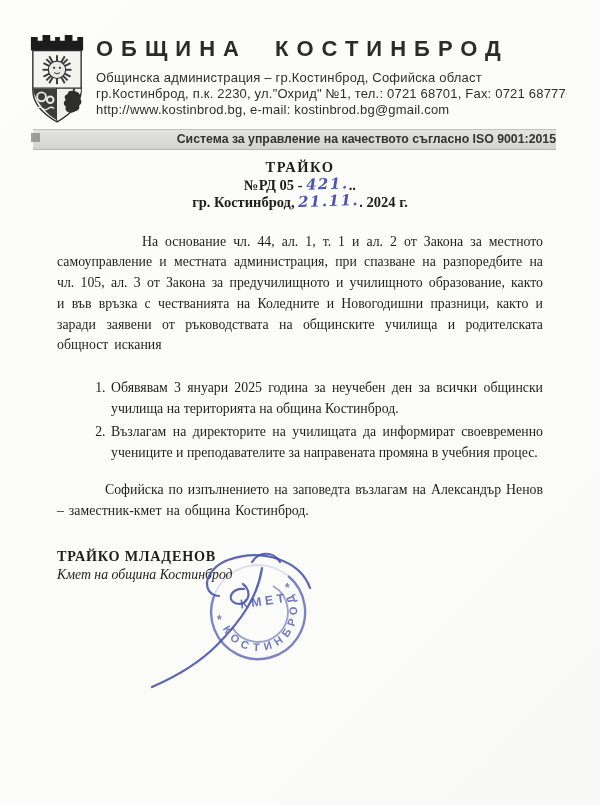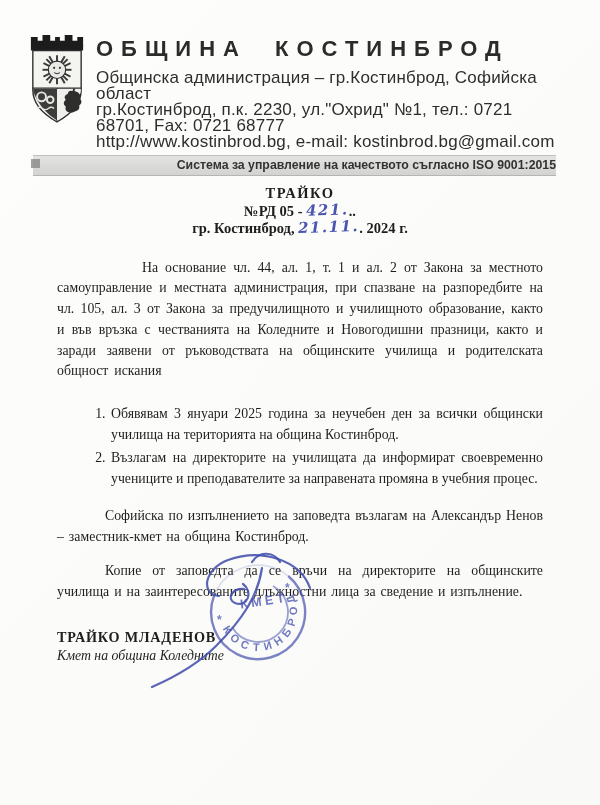--- a/index.html
+++ b/index.html
@@ -16,21 +16,21 @@
   }
 
   
   .letterhead{display:flex;align-items:flex-start;margin:0 30px 0 28px;}
   .coa{flex:0 0 auto;width:58px;height:92px;}
   .lh-text{margin-left:10px;padding-top:2px;font-family:"Liberation Sans",sans-serif;}
   .lh-title{
     font-size:22px;font-weight:bold;letter-spacing:8px;word-spacing:14px;
     color:#2b2b2b;margin:2px 0 8px 0;white-space:nowrap;
   }
-  .lh-line{font-size:17px;line-height:16px;color:#2e2e2e;letter-spacing:.2px;}
+  .lh-line{font-size:13px;line-height:16px;color:#2e2e2e;letter-spacing:.2px;}
 
   
   .iso-banner{
     position:relative;
     margin:5px 44px 0 33px;
     background:linear-gradient(#e3e3e1,#d3d3d1);
     border-top:1px solid #c0c0be;
     border-bottom:1px solid #b5b5b3;
     text-align:right;
     font-family:"Liberation Sans",sans-serif;
@@ -139,26 +139,25 @@
   <div class="doc-body">
     <p class="preamble">На основание чл. 44, ал. 1, т. 1 и ал. 2 от Закона за местното самоуправление и местната администрация, при спазване на разпоредбите на чл. 105, ал. 3 от Закона за предучилищното и училищното образование, както и във връзка с честванията на Коледните и Новогодишни празници, както и заради заявени от ръководствата на общинските училища и родителската общност искания</p>
 
 
     <ol class="order-list">
       <li>Обявявам 3 януари 2025 година за неучебен ден за всички общински училища на територията на община Костинброд.</li>
       <li>Възлагам на директорите на училищата да информират своевременно учениците и преподавателите за направената промяна в учебния процес.</li>
     </ol>
 
     <p class="para-indent">Софийска по изпълнението на заповедта  възлагам на Александър Ненов – заместник-кмет на община Костинброд.</p>
-    <p class="para-copy">Копие от заповедта да се връчи на директорите на общинските училища и на заинтересованите длъжностни  лица за сведение и изпълнение.</p>
   </div>
 
   <div class="sign-block">
     <div class="signer-name">ТРАЙКО МЛАДЕНОВ</div>
-    <div class="signer-title">Кмет на община Коледните</div>
+    <div class="signer-title">Кмет на община Костинброд</div>
   </div>
 
   <svg class="sig-overlay" viewBox="128 538 214 165" aria-hidden="true">
 
     <path class="stamp-arc" d="M288.2,576 A47,47 0 1 1 214,595.9" stroke-width="2.4" opacity="0.72"></path>
     <path class="stamp-arc" d="M214,595.9 A47,47 0 0 1 288.2,576" stroke-width="1.6" opacity="0.18"></path>
 
     <path class="stamp-arc" d="M273,586 A30,30 0 1 1 232,627" stroke-width="1.8" opacity="0.55"></path>
 
     <text class="stamp-txt" x="240" y="606" font-size="12.5" letter-spacing="3.5" opacity="0.8" transform="rotate(-8 258 602)">КМЕТ</text>

